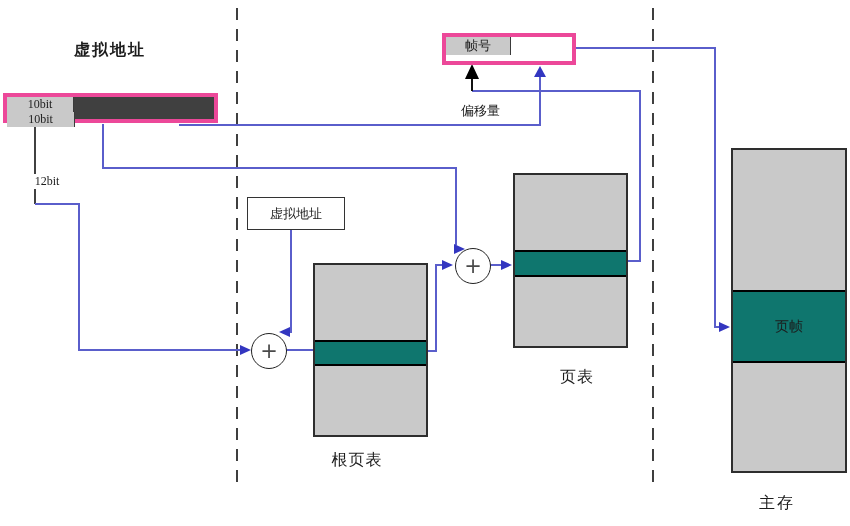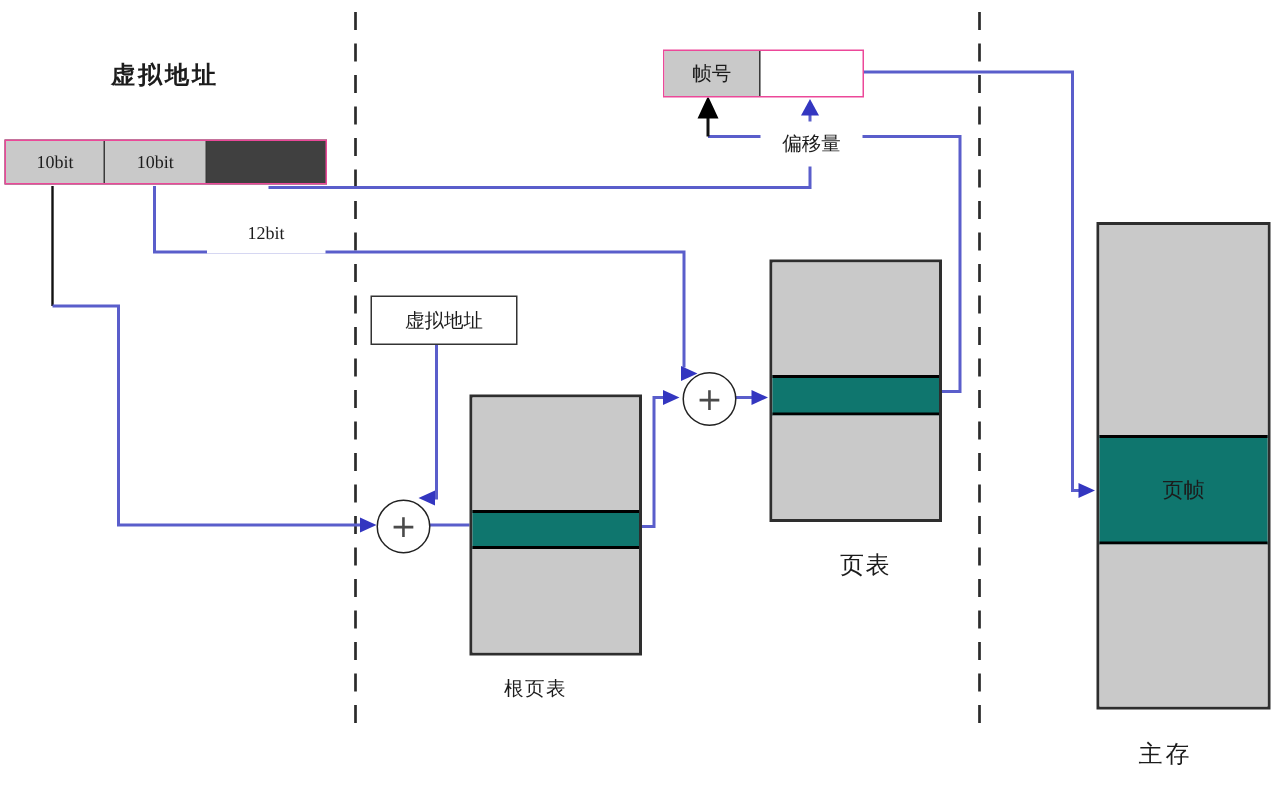--- a/index.html
+++ b/index.html
@@ -5,21 +5,21 @@
   html,body{margin:0;padding:0;background:#ffffff;}
   #stage{
     position:relative;width:850px;height:526px;background:#ffffff;overflow:hidden;
     font-family:"Liberation Serif","DejaVu Serif",serif;color:#1c1c1c;
   }
   .abs{position:absolute;box-sizing:border-box;}
   .lbl{position:absolute;text-align:center;white-space:nowrap;}
   .seg{display:flex;align-items:center;justify-content:center;box-sizing:border-box;font-size:12px;}
   .gray{background:#c9c9c9;}
   .white{background:#ffffff;}
-  .hbox{display:flex;flex-direction:row;border:1px solid #ec4899;}
+  .hbox{display:flex;flex-direction:column;border:4px solid #ec4899;}
   .hbox .seg{border-right:1px solid #3a3a3a;height:100%;}
   .hbox .seg:last-child{border-right:none;margin-top:47px;}
   .vtable{border:2px solid #2e2e2e;display:flex;flex-direction:column;}
   .vtable .row-gray{background:#c9c9c9;}
   .vtable .row-white{background:#0f766e;border-top:2px solid #000;border-bottom:2px solid #000;
       display:flex;align-items:center;justify-content:center;font-size:14px;}
   .adder{
     position:absolute;width:34px;height:34px;border-radius:50%;
     border:1.5px solid #222;background:#fff;z-index:5;
     display:flex;align-items:center;justify-content:center;
@@ -80,21 +80,21 @@
     <div class="seg white" style="width:69px;font-size:13px;">偏移量</div>
   </div>
 
   <div class="abs boxlayer seg white" style="left:247px;top:197px;width:98px;height:33px;border:1px solid #333;font-size:13px;">虚拟地址</div>
 
   <div class="abs vtable boxlayer" style="left:313px;top:263px;width:115px;height:174px;">
     <div class="row-gray" style="height:75px;"></div>
     <div class="row-white" style="height:22px;"></div>
     <div class="row-gray" style="flex:1;"></div>
   </div>
-  <div class="lbl" style="left:317px;top:450px;width:80px;font-size:13px;letter-spacing:1px;text-align:center;">根页表</div>
+  <div class="lbl" style="left:317px;top:450px;width:80px;font-size:16px;letter-spacing:1px;text-align:center;">根页表</div>
 
   <div class="abs vtable boxlayer" style="left:513px;top:173px;width:115px;height:175px;">
     <div class="row-gray" style="height:75px;"></div>
     <div class="row-white" style="height:23px;"></div>
     <div class="row-gray" style="flex:1;"></div>
   </div>
   <div class="lbl" style="left:537px;top:367px;width:80px;font-size:16px;letter-spacing:1px;">页表</div>
 
   <div class="abs vtable boxlayer" style="left:731px;top:148px;width:116px;height:325px;">
     <div class="row-gray" style="height:140px;"></div>

